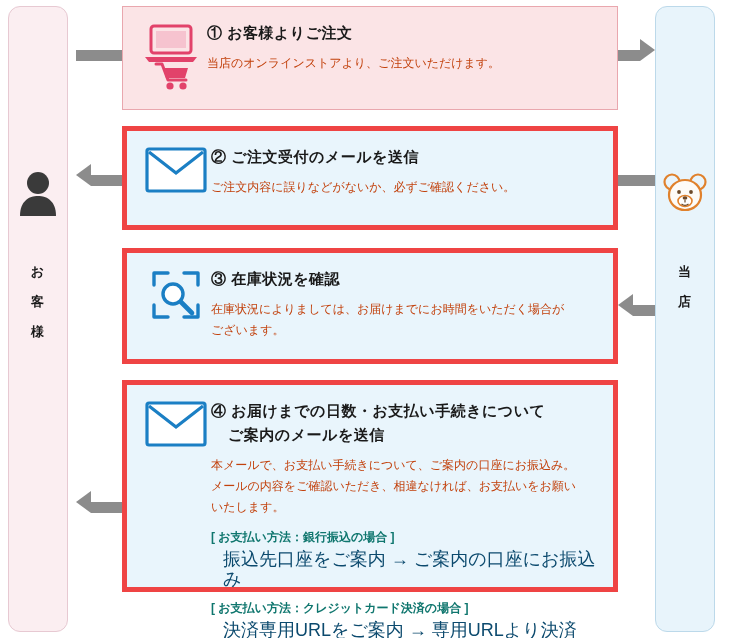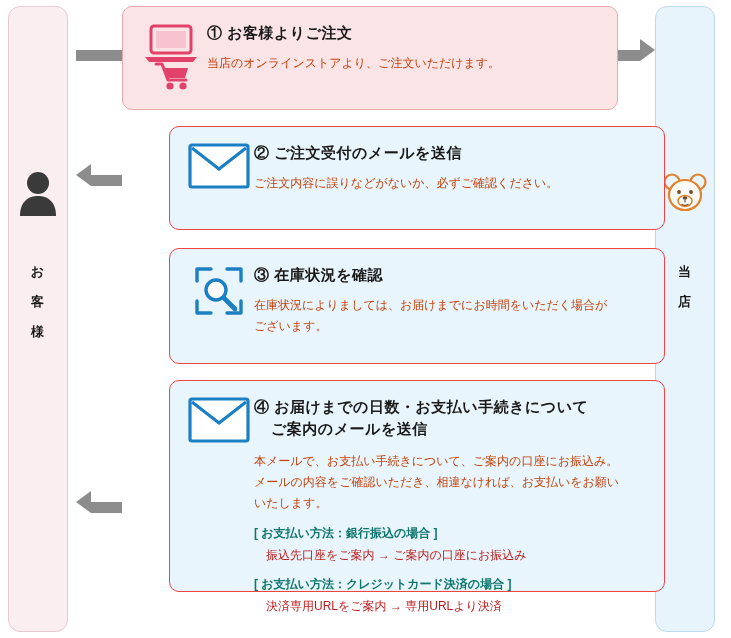--- a/index.html
+++ b/index.html
@@ -74,33 +74,32 @@
     border-top: 11px solid transparent;
     border-bottom: 11px solid transparent;
   }
   .head-right { border-left: 15px solid #8c8c8c; }
   .head-left  { border-right: 15px solid #8c8c8c; }
 
   
   .card {
     position: absolute;
     box-sizing: border-box;
-    border-radius: 10px;
+    border-radius: 0;
     padding: 12px 14px 12px 14px;
     display: flex;
     align-items: flex-start;
   }
   .card-pink {
     background: #fbe4e6;
     border: 1px solid #e9a7ae;
   }
   .card-blue {
     background: #e9f5fc;
-    border: 1px solid #ef4444;
-    margin-left: 47px;
+    border: 5px solid #ef4444;
   }
   .card-icon {
     width: 70px;
     flex: 0 0 70px;
     display: flex;
     align-items: flex-start;
     justify-content: center;
     padding-top: 4px;
   }
   .card-body {
@@ -108,37 +107,37 @@
     padding-top: 2px;
   }
   .card-title {
     font-size: 15px;
     font-weight: bold;
     color: #1a1a1a;
     line-height: 24px;
     margin: 0 0 8px 0;
     letter-spacing: .5px;
   }
-  .card-title .line2 { display: block; padding-left: 17px; font-family: Liberation Mono, monospace; }
+  .card-title .line2 { display: block; padding-left: 17px; }
   .card-text {
     font-size: 12px;
     color: #c2410c;
     line-height: 21px;
     margin: 0;
   }
   .pay-head {
     font-size: 12px;
     font-weight: bold;
     color: #0f766e;
     margin: 10px 0 2px 0;
     line-height: 19px;
   }
   .pay-line {
-    font-size: 12px;
-    color: #b91c1c;
+    font-size: 18px;
+    color: #0c4a6e;
     margin: 0 0 2px 12px;
     line-height: 20px;
   }
 </style>
 </head>
 <body>
 
 <div id="canvas">
 
   <div class="side-col col-customer">

